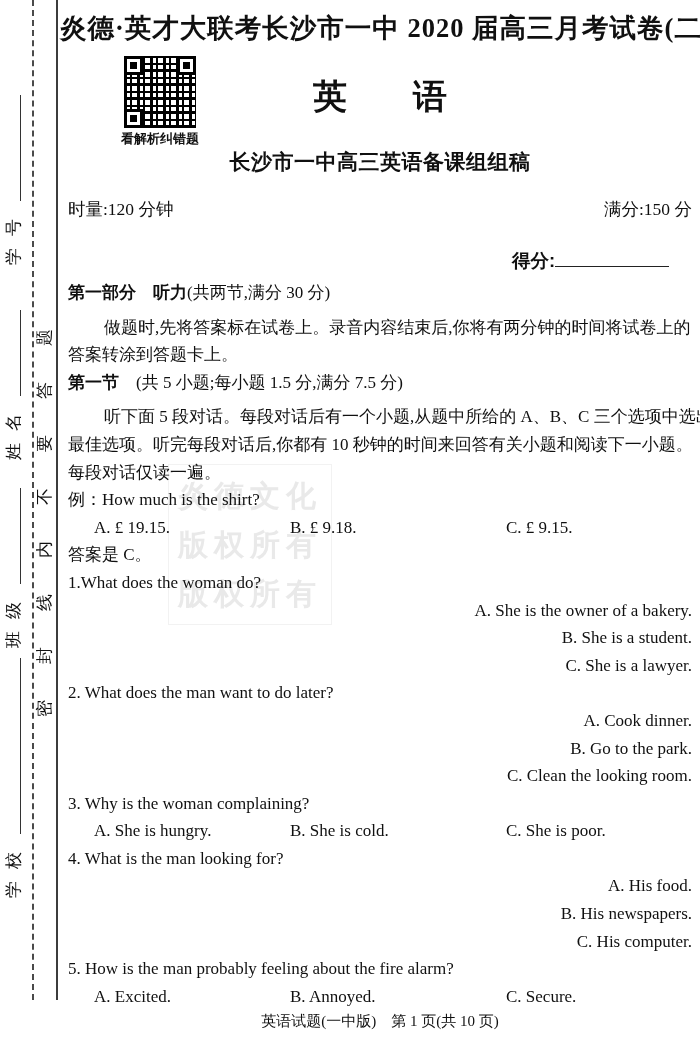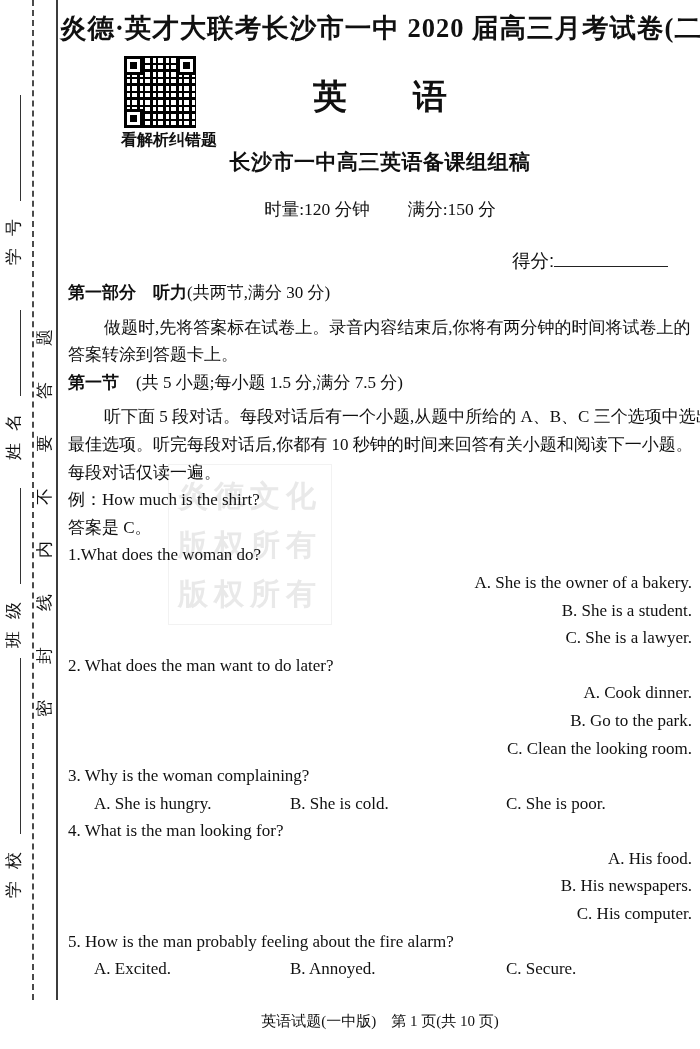--- a/index.html
+++ b/index.html
@@ -27,31 +27,31 @@
               font-weight:bold;font-size:26.5px;letter-spacing:1px;white-space:nowrap;}
   .qr{position:absolute;left:121px;top:56px;width:78px;text-align:center;z-index:2;}
   .qr-box{position:relative;width:72px;height:72px;margin:0 auto;
           background:
             repeating-linear-gradient(90deg,#000 0 3px,transparent 3px 6px,#000 6px 8px,transparent 8px 13px),
             repeating-linear-gradient(0deg,#000 0 3px,#fff 3px 7px,#000 7px 9px,#fff 9px 14px);}
   .fp{position:absolute;width:19px;height:19px;background:#fff;border:3.5px solid #000;box-sizing:border-box;}
   .fp::after{content:"";position:absolute;inset:3px;background:#000;}
   .fp.tl{left:0;top:0;} .fp.tr{right:0;top:0;} .fp.bl{left:0;bottom:0;}
   .qr-caption{margin-top:2px;font-family:"Liberation Sans","DejaVu Sans",sans-serif;
-              font-weight:bold;font-size:16px;white-space:nowrap;}
+              font-weight:bold;font-size:13px;white-space:nowrap;}
   .subject{position:absolute;left:68px;top:74px;width:624px;text-align:center;
            font-family:"Liberation Sans","DejaVu Sans",sans-serif;font-weight:bold;font-size:34px;}
   .subject .s1{margin-right:66px;}
   .group-line{position:absolute;left:68px;top:148px;width:624px;text-align:center;
               font-family:"Liberation Sans","DejaVu Sans",sans-serif;font-weight:bold;
               font-size:21px;letter-spacing:0.5px;}
   .time-line{position:absolute;left:68px;top:197px;width:624px;display:flex;
-             justify-content:center;gap:38px;font-size:17.5px;}
+             justify-content:space-between;gap:38px;font-size:17.5px;}
   .score{position:absolute;left:512px;top:248px;font-family:"Liberation Sans","DejaVu Sans",sans-serif;
-         font-weight:normal;font-size:18.5px;}
+         font-weight:bold;font-size:18.5px;}
   .score .uline{display:inline-block;width:114px;height:15px;border-bottom:1.8px solid #222;}
 
   
   .bodytext{position:absolute;left:68px;top:279px;width:624px;font-size:17px;z-index:1;}
   .ln{height:27.6px;line-height:27.6px;white-space:nowrap;}
   .ln .b{font-weight:bold;}
   .ln.indent{padding-left:36px;margin-top:7px;}
   .ln.option{padding-left:26px;text-align:right;}
   .ln.opt3{position:relative;}
   .opt3 span{position:absolute;top:0;}
@@ -119,20 +119,25 @@
 
   <div class="bodytext">
     <div class="ln head"><span class="b">第一部分　听力</span><span>(共两节,满分 30 分)</span></div>
     <div class="ln indent">做题时,先将答案标在试卷上。录音内容结束后,你将有两分钟的时间将试卷上的</div>
     <div class="ln">答案转涂到答题卡上。</div>
     <div class="ln head"><span class="b">第一节</span><span>　(共 5 小题;每小题 1.5 分,满分 7.5 分)</span></div>
     <div class="ln indent">听下面 5 段对话。每段对话后有一个小题,从题中所给的 A、B、C 三个选项中选出</div>
     <div class="ln">最佳选项。听完每段对话后,你都有 10 秒钟的时间来回答有关小题和阅读下一小题。</div>
     <div class="ln">每段对话仅读一遍。</div>
     <div class="ln">例：How much is the shirt?</div>
+    <div class="ln opt3">
+      <span class="oa">A. £ 19.15.</span>
+      <span class="ob">B. £ 9.18.</span>
+      <span class="oc">C. £ 9.15.</span>
+    </div>
     <div class="ln">答案是 C。</div>
 
     <div class="ln">1.What does the woman do?</div>
     <div class="ln option">A. She is the owner of a bakery.</div>
     <div class="ln option">B. She is a student.</div>
     <div class="ln option">C. She is a lawyer.</div>
 
     <div class="ln">2. What does the man want to do later?</div>
     <div class="ln option">A. Cook dinner.</div>
     <div class="ln option">B. Go to the park.</div>

